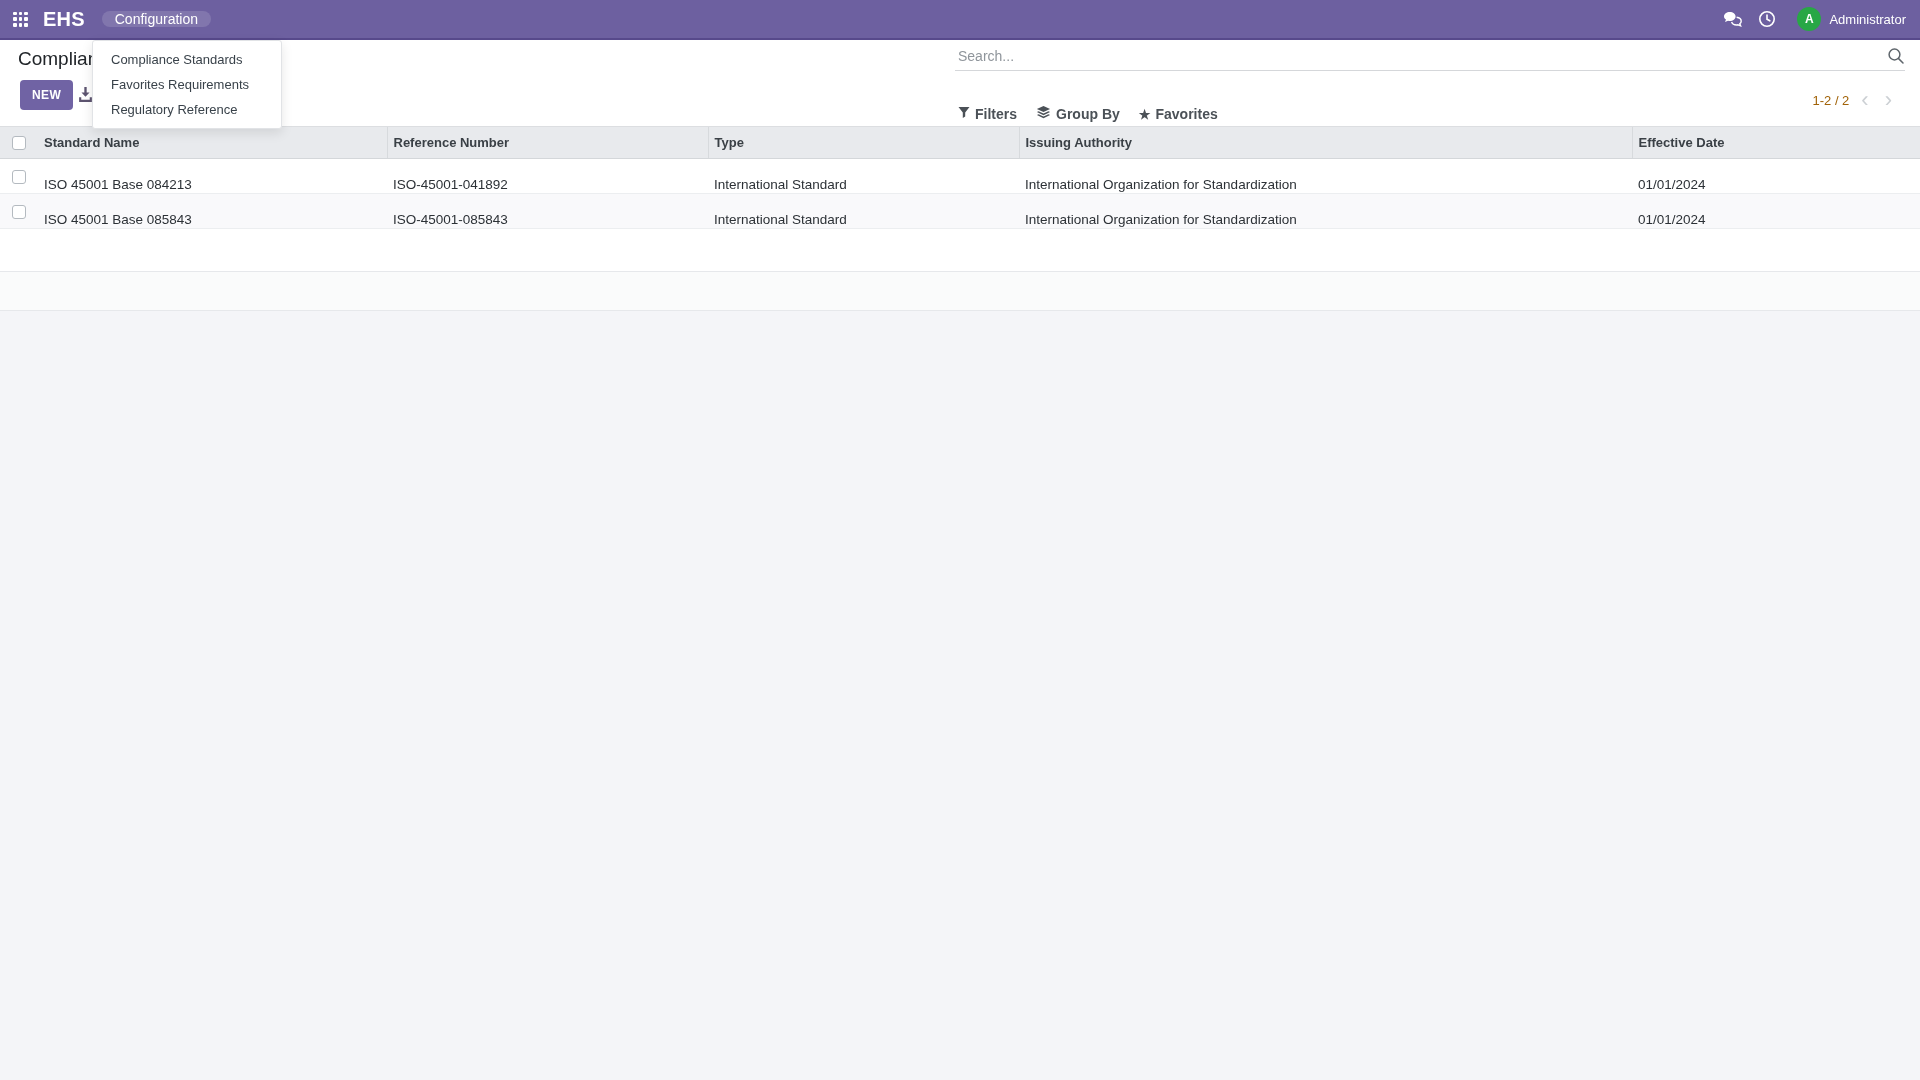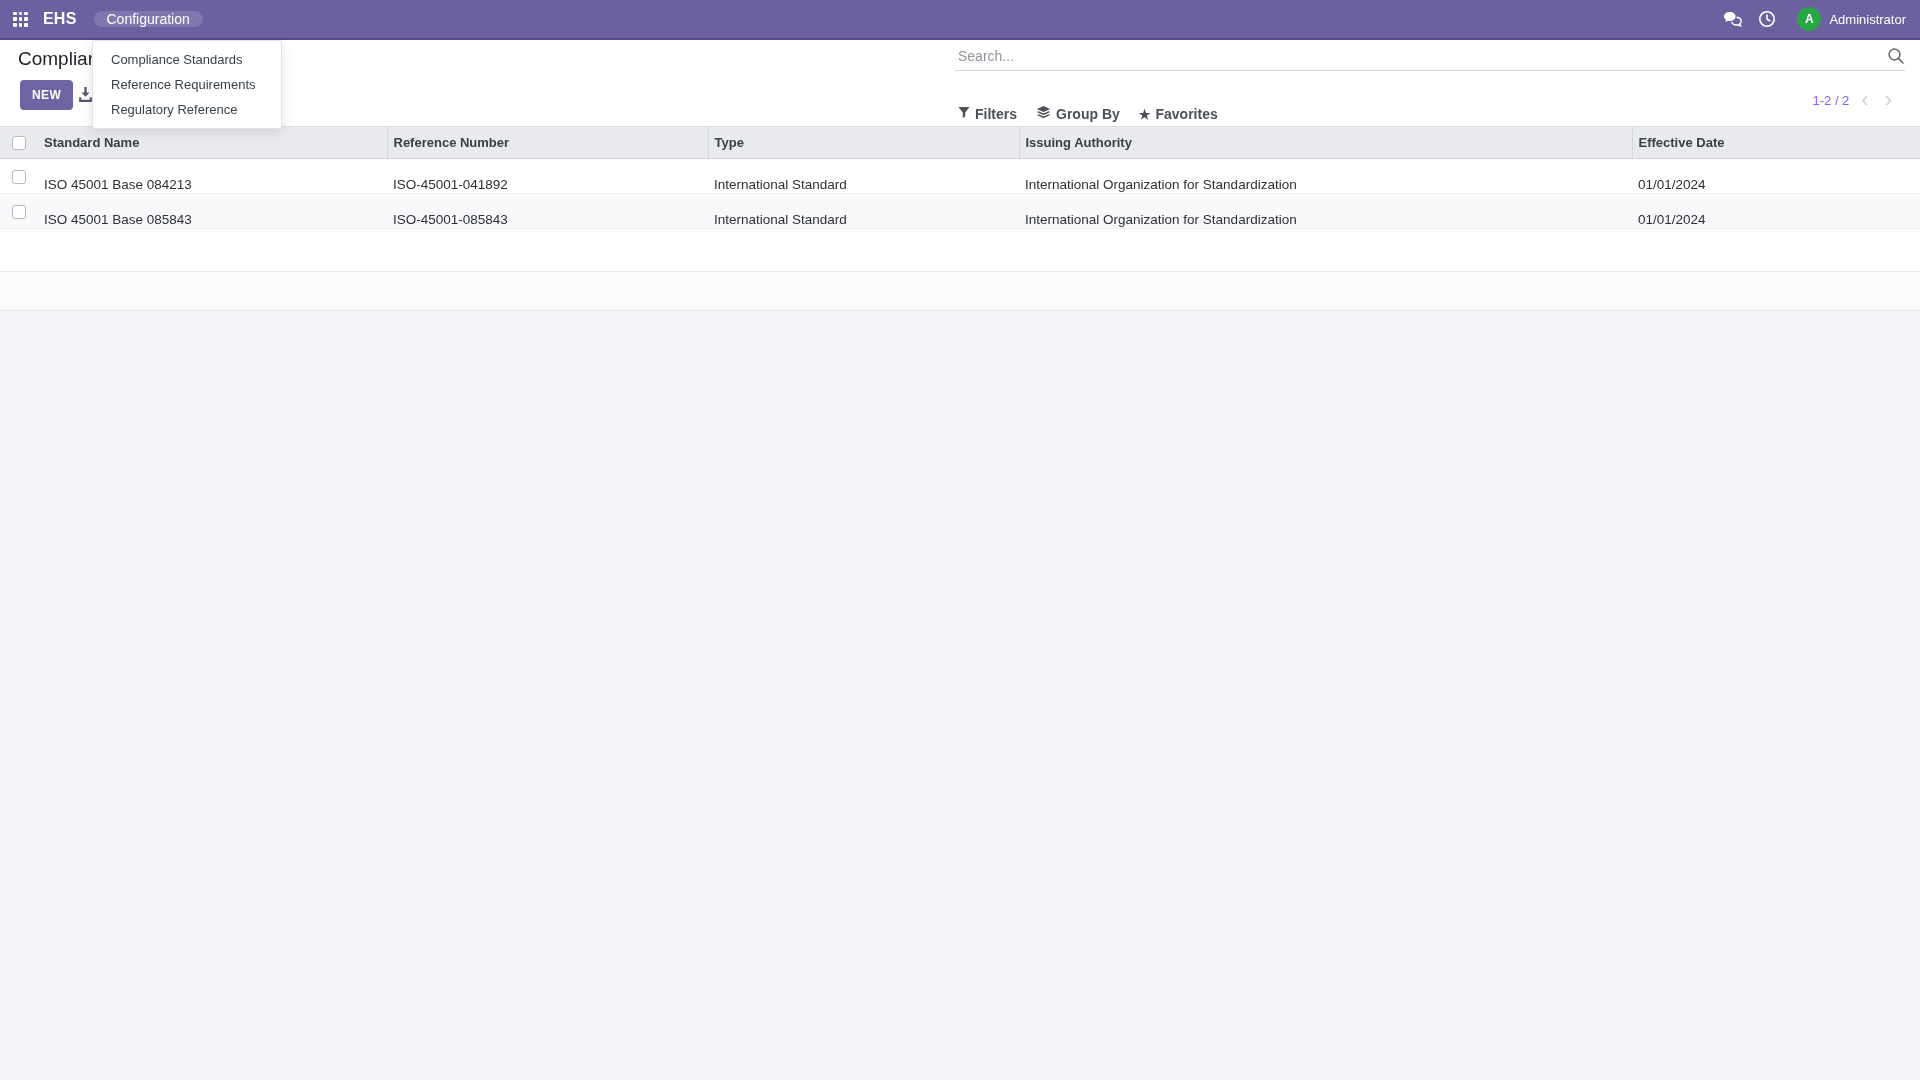--- a/index.html
+++ b/index.html
@@ -25,21 +25,21 @@
   .navbar{
     height:40px;background:var(--navbar);
     border-bottom:2px solid var(--navbar-border);
     display:flex;align-items:stretch;color:#fff;
     position:relative;z-index:50;
   }
   .nav-left{display:flex;align-items:center}
   .apps-icon{margin-left:13px;width:15px;height:15px;display:grid;
     grid-template-columns:repeat(3,1fr);grid-template-rows:repeat(3,1fr);gap:2px;cursor:pointer}
   .apps-icon i{background:#fff;border-radius:1px;display:block}
-  .brand{font-weight:700;font-size:16px;margin-left:15px;letter-spacing:.2px}
+  .brand{font-weight:700;font-size:20px;margin-left:15px;letter-spacing:.2px}
   .nav-menu-item{
     margin-left:17px;display:flex;align-items:center;padding:0 13px;
     font-size:14px;cursor:pointer;border-radius:8px;
   }
   .nav-menu-item.active{background:var(--navbar-active)}
   .nav-right{margin-left:auto;display:flex;align-items:center;padding-right:14px;gap:14px}
   .nav-icon{width:20px;height:20px;display:flex;align-items:center;justify-content:center;cursor:pointer}
   .avatar{
     width:24px;height:24px;border-radius:50%;background:var(--avatar);
     display:flex;align-items:center;justify-content:center;
@@ -82,21 +82,21 @@
   .filter-btn{
     display:flex;align-items:center;gap:5px;font-size:14px;font-weight:600;
     color:var(--muted);cursor:pointer;white-space:nowrap;margin-top:28px;
   }
   .star-glyph{font-size:13px;line-height:13px;color:var(--muted)}
 
   .pager{
     position:absolute;right:24px;top:45px;height:30px;
     display:flex;align-items:center;gap:8px;
   }
-  .pager-text{font-size:13px;color:#8b5cf6}
+  .pager-text{font-size:13px;color:#a16207}
   .pager-arrow{
     border:none;background:none;font-size:22px;line-height:20px;color:#ccd0d4;
     padding:0 4px;cursor:pointer;font-family:"Liberation Sans",sans-serif;
   }
 
   
   table.list{width:1920px;border-collapse:collapse;background:#fff}
   thead th{
     background:var(--header-bg);height:32px;text-align:left;
     font-size:13px;font-weight:700;color:#3a4046;
@@ -269,15 +269,15 @@
       <td>International Organization for Standardization</td>
       <td>01/01/2024</td>
     </tr>
   </tbody>
 </table>
 <div class="empty-strip"></div>
 <div class="footer-band"></div>
 
 <div class="dropdown">
   <div class="dropdown-item">Compliance Standards</div>
-  <div class="dropdown-item">Reference Requirements</div>
+  <div class="dropdown-item">Favorites Requirements</div>
   <div class="dropdown-item">Regulatory Reference</div>
 </div>
 
 </body></html>

